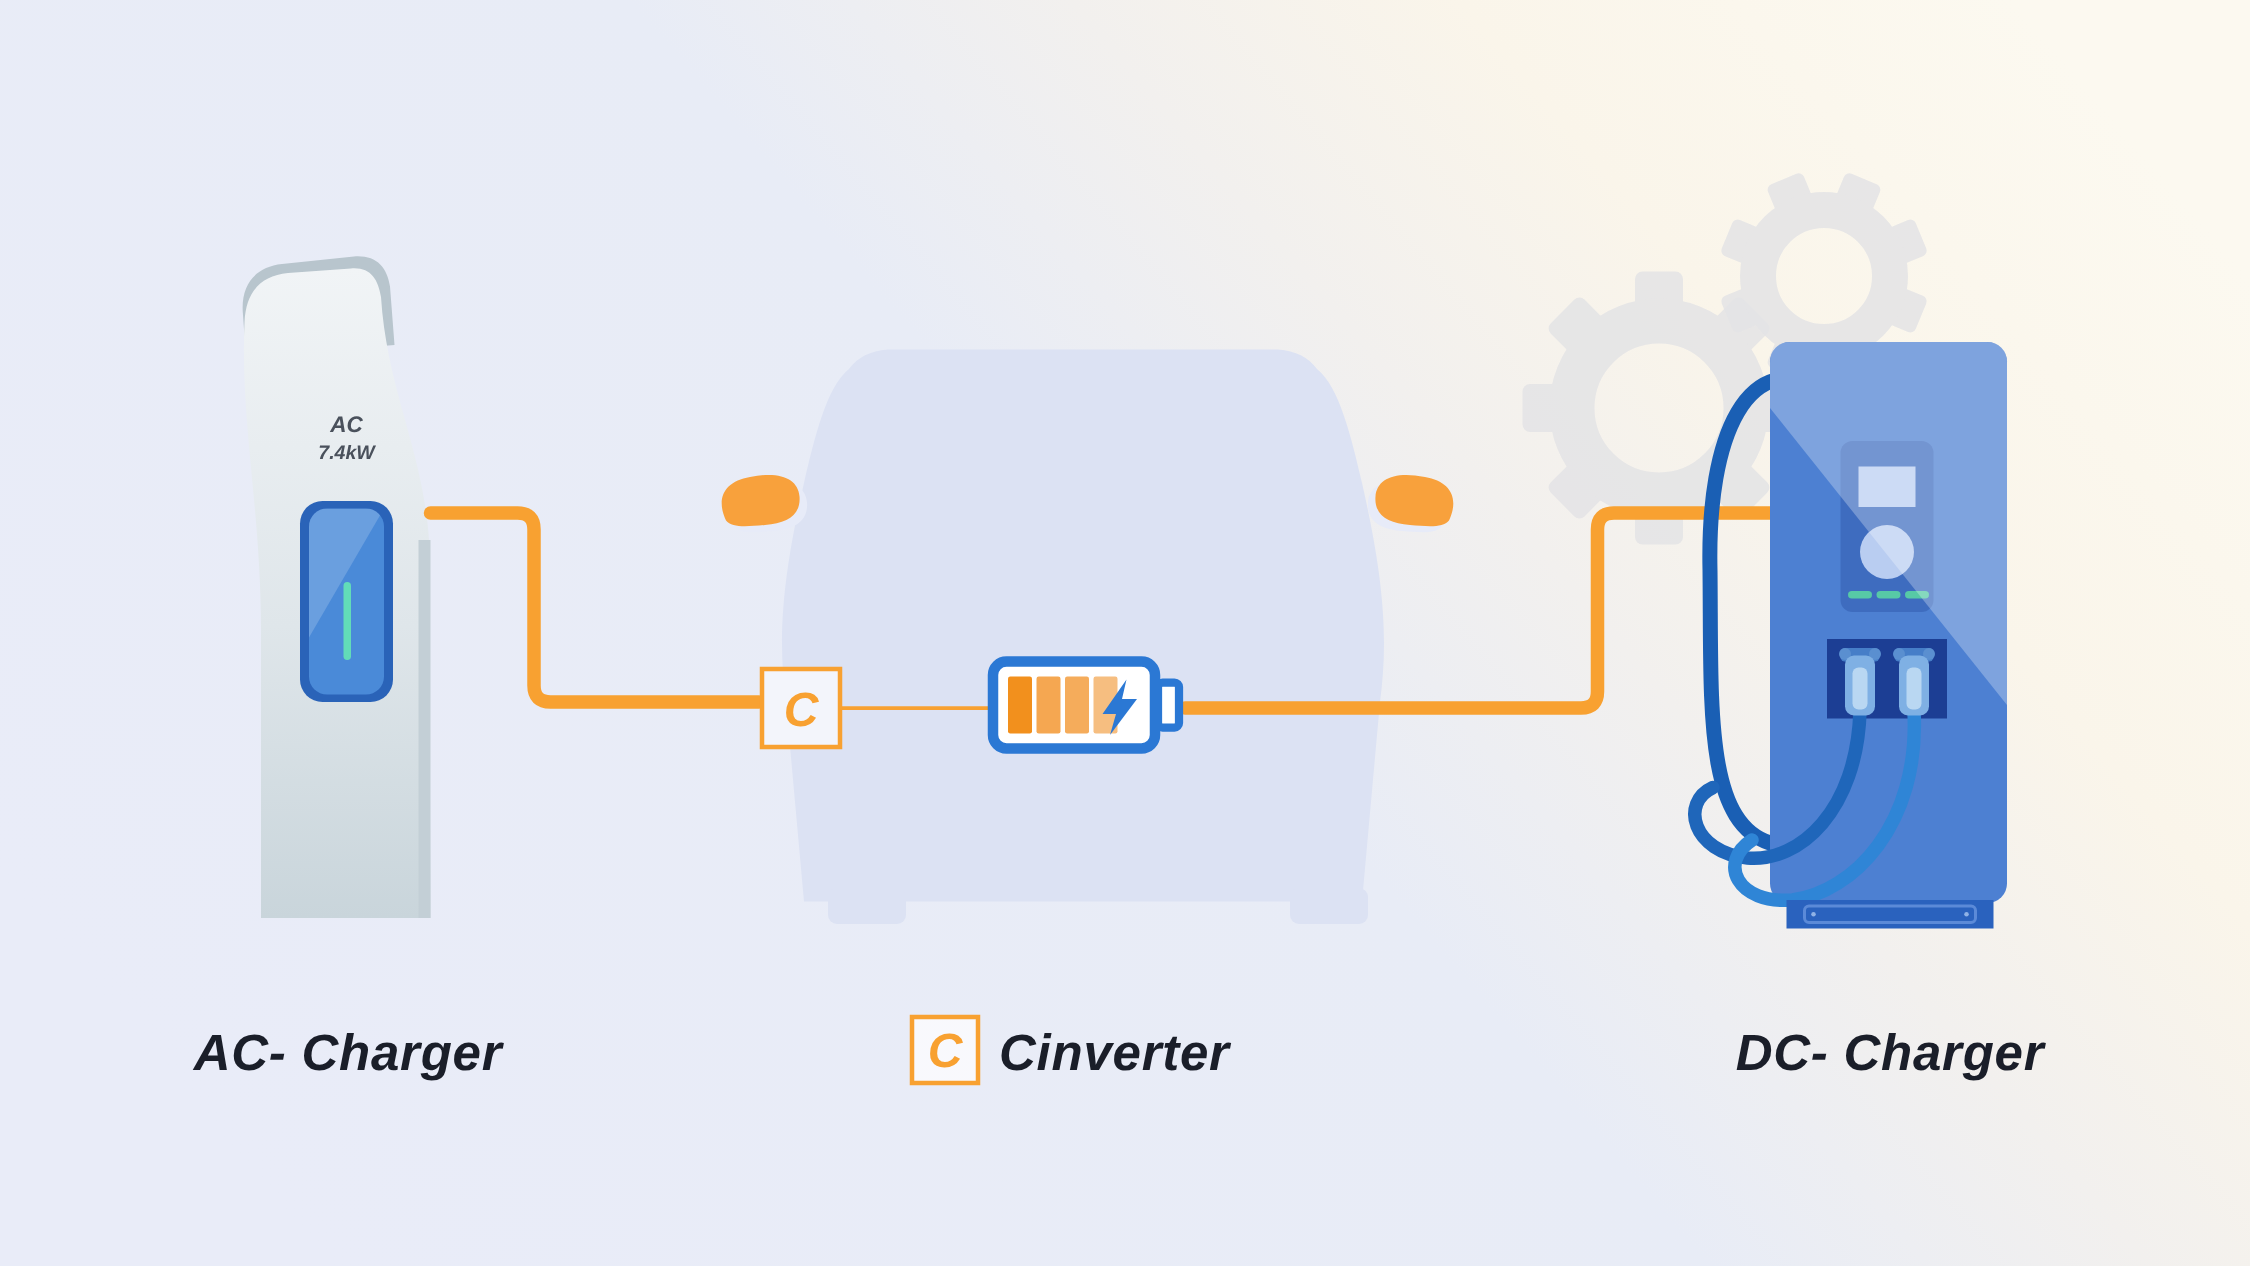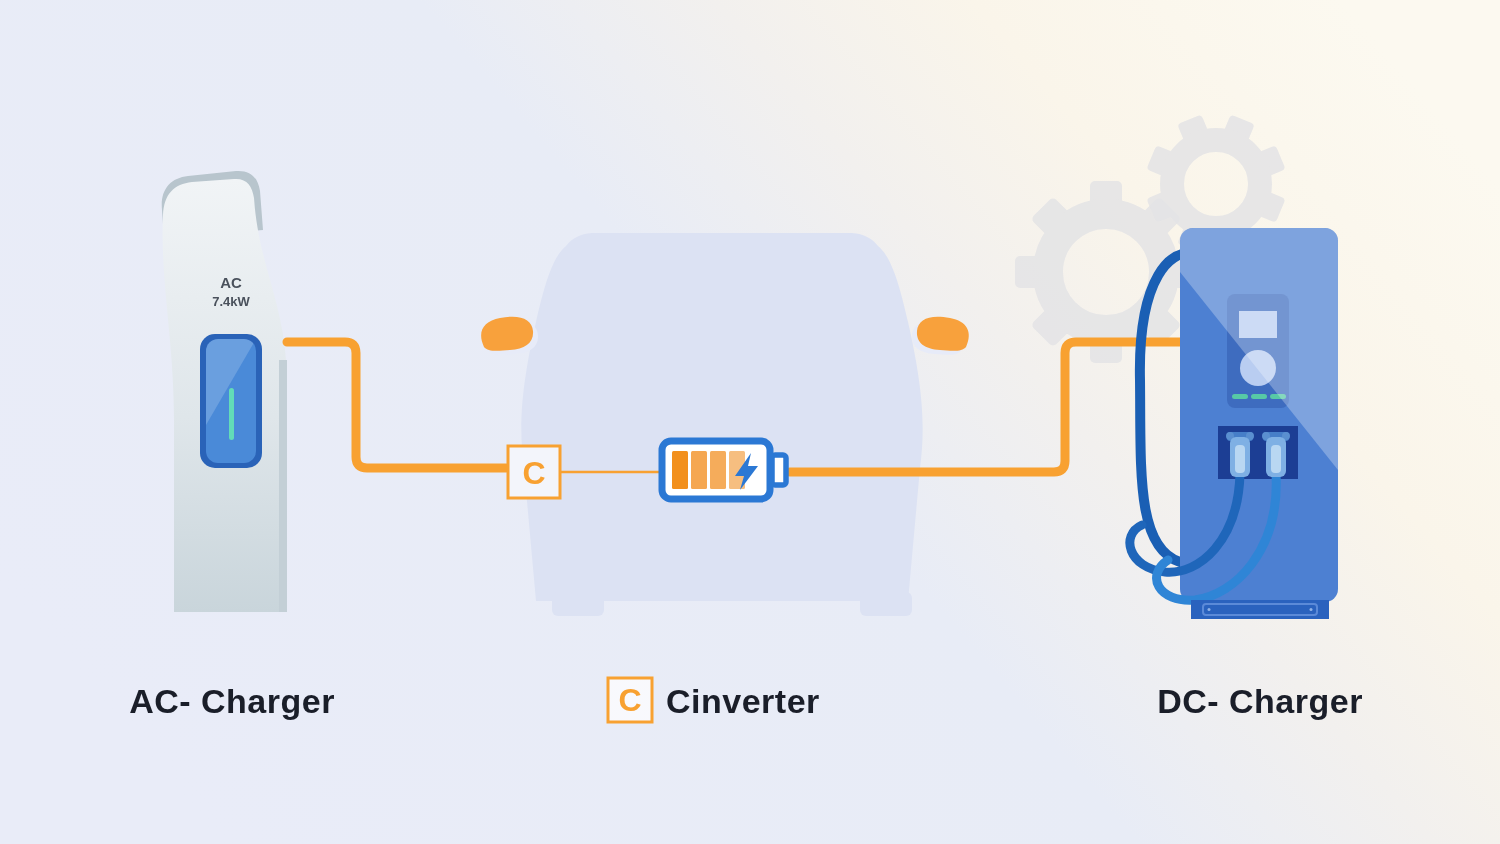--- a/index.html
+++ b/index.html
@@ -1,20 +1,21 @@
 <!DOCTYPE html>
 <html><head>
 <meta charset="utf-8">
 <style>
   html,body{margin:0;padding:0;background:#ffffff;}
   .stage{
     position:relative;
     width:1500px;height:844px;
     overflow:hidden;
     font-family:"Liberation Sans", sans-serif;
+    font-style:italic;
   }
   svg{display:block;}
   text{font-family:"Liberation Sans", sans-serif;}
   .caption{font-size:34px;font-weight:bold;fill:#1a1e29;letter-spacing:.5px;}
   .c-symbol{font-size:32px;font-weight:bold;fill:#F8A131;}
   .pillar-label{font-weight:bold;fill:#4a515c;}
 </style>
 </head>
 <body>
 

